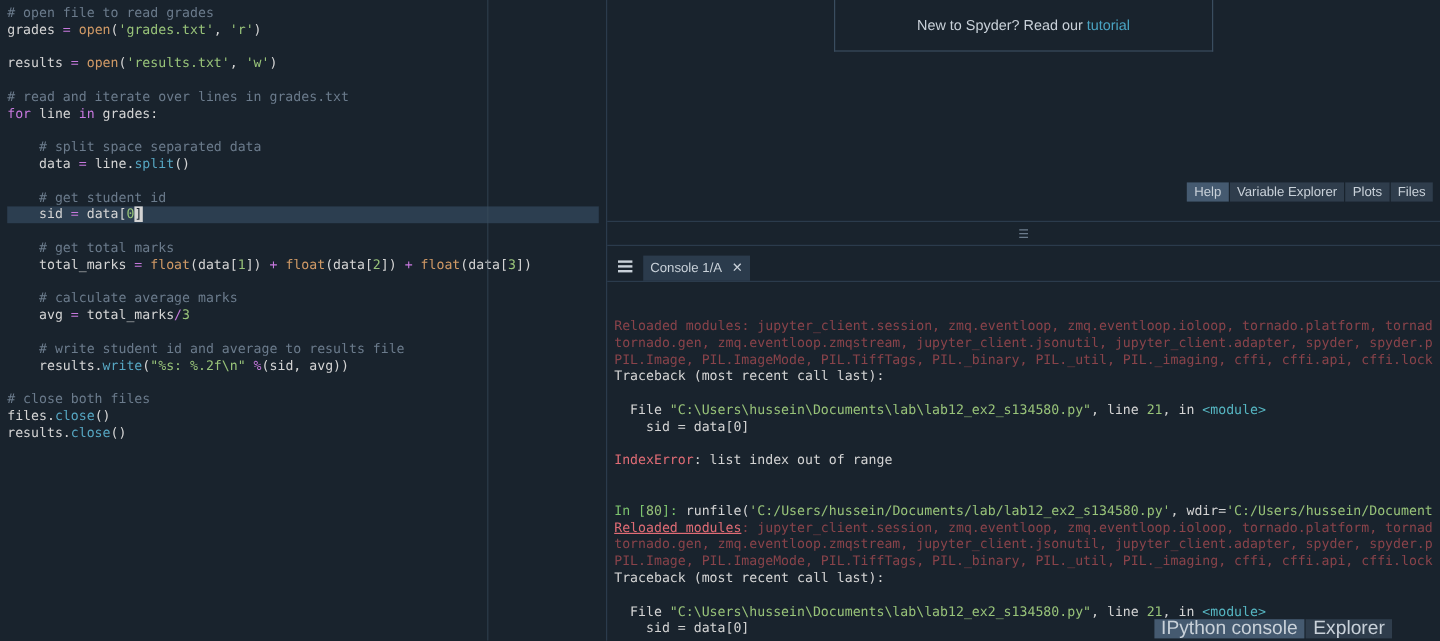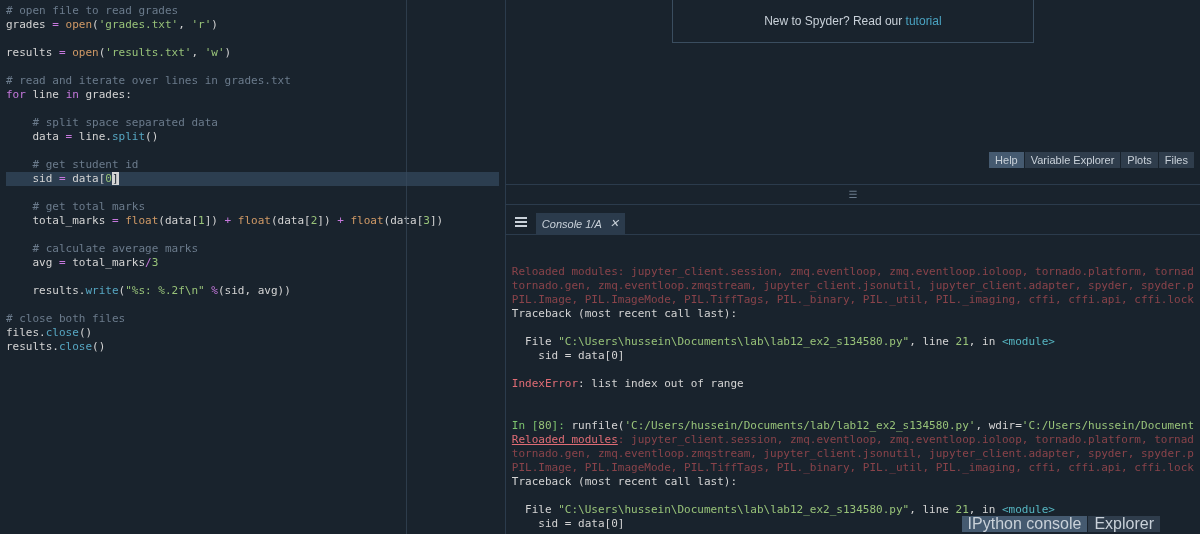--- a/index.html
+++ b/index.html
@@ -49,21 +49,21 @@
   .help-top {
     height: 185px;
     position: relative;
     display: flex;
     flex-direction: column;
     align-items: center;
     border-bottom: 1px solid #2b3b4c;
   }
   .tutorial-box {
     margin-top: 0px;
-    width: 362px;
+    width: 316px;
     border: 1px solid #3a4d5f;
     border-top: none;
     padding: 14px 0 14px 0;
     text-align: center;
     color: #c9d1d9;
     font-size: 12px;
     font-family: sans-serif;
   }
   .tutorial-box .link { color: #4aa3c2; }
   .right-tabs {
@@ -89,21 +89,20 @@
     min-height: 0;
   }
   .console-header {
     height: 30px;
     display: flex;
     align-items: flex-end;
     padding: 0 6px;
     border-bottom: 1px solid #2b3b4c;
     gap: 6px;
     position: relative;
-    font-style: italic;
   }
   .console-header .menu-icon {
     width: 18px; height: 18px;
     display: flex; align-items: center; justify-content: center;
     margin-bottom: 3px;
     cursor: pointer;
   }
   .menu-icon span { width:12px; height:1.5px; background:#c9d1d9; display:block; position:relative; }
   .menu-icon span::before, .menu-icon span::after {
     content:''; position:absolute; left:0; width:12px; height:1.5px; background:#c9d1d9;
@@ -178,20 +177,21 @@
       <div class="editor-line"> </div>
       <div class="editor-line"><span class="tk-ident">    </span><span class="tk-comment"># get student id</span></div>
       <div class="editor-line highlighted"><span class="tk-ident">    sid </span><span class="tk-keyword">=</span><span class="tk-ident"> data[</span><span class="tk-string">0</span><span class="cursor-block">]</span></div>
       <div class="editor-line"> </div>
       <div class="editor-line"><span class="tk-ident">    </span><span class="tk-comment"># get total marks</span></div>
       <div class="editor-line"><span class="tk-ident">    total_marks </span><span class="tk-keyword">=</span><span class="tk-ident"> </span><span class="tk-builtin">float</span><span class="tk-ident">(data[</span><span class="tk-string">1</span><span class="tk-ident">]) </span><span class="tk-keyword">+</span><span class="tk-ident"> </span><span class="tk-builtin">float</span><span class="tk-ident">(data[</span><span class="tk-string">2</span><span class="tk-ident">]) </span><span class="tk-keyword">+</span><span class="tk-ident"> </span><span class="tk-builtin">float</span><span class="tk-ident">(data[</span><span class="tk-string">3</span><span class="tk-ident">])</span></div>
       <div class="editor-line"> </div>
       <div class="editor-line"><span class="tk-ident">    </span><span class="tk-comment"># calculate average marks</span></div>
       <div class="editor-line"><span class="tk-ident">    avg </span><span class="tk-keyword">=</span><span class="tk-ident"> total_marks</span><span class="tk-keyword">/</span><span class="tk-string">3</span></div>
       <div class="editor-line"> </div>
+      <div class="editor-line"><span class="tk-ident">    </span><span class="tk-comment"># write student id and average to results file</span></div>
       <div class="editor-line"><span class="tk-ident">    results.</span><span class="tk-func">write</span><span class="tk-ident">(</span><span class="tk-string">"%s: %.2f\n"</span><span class="tk-ident"> </span><span class="tk-keyword">%</span><span class="tk-ident">(sid, avg))</span></div>
       <div class="editor-line"> </div>
       <div class="editor-line"><span class="tk-comment"># close both files</span></div>
       <div class="editor-line"><span class="tk-ident">files.</span><span class="tk-func">close</span><span class="tk-ident">()</span></div>
       <div class="editor-line"><span class="tk-ident">results.</span><span class="tk-func">close</span><span class="tk-ident">()</span></div>
     </div>
 </div>
 
 <div class="right-pane">
 

